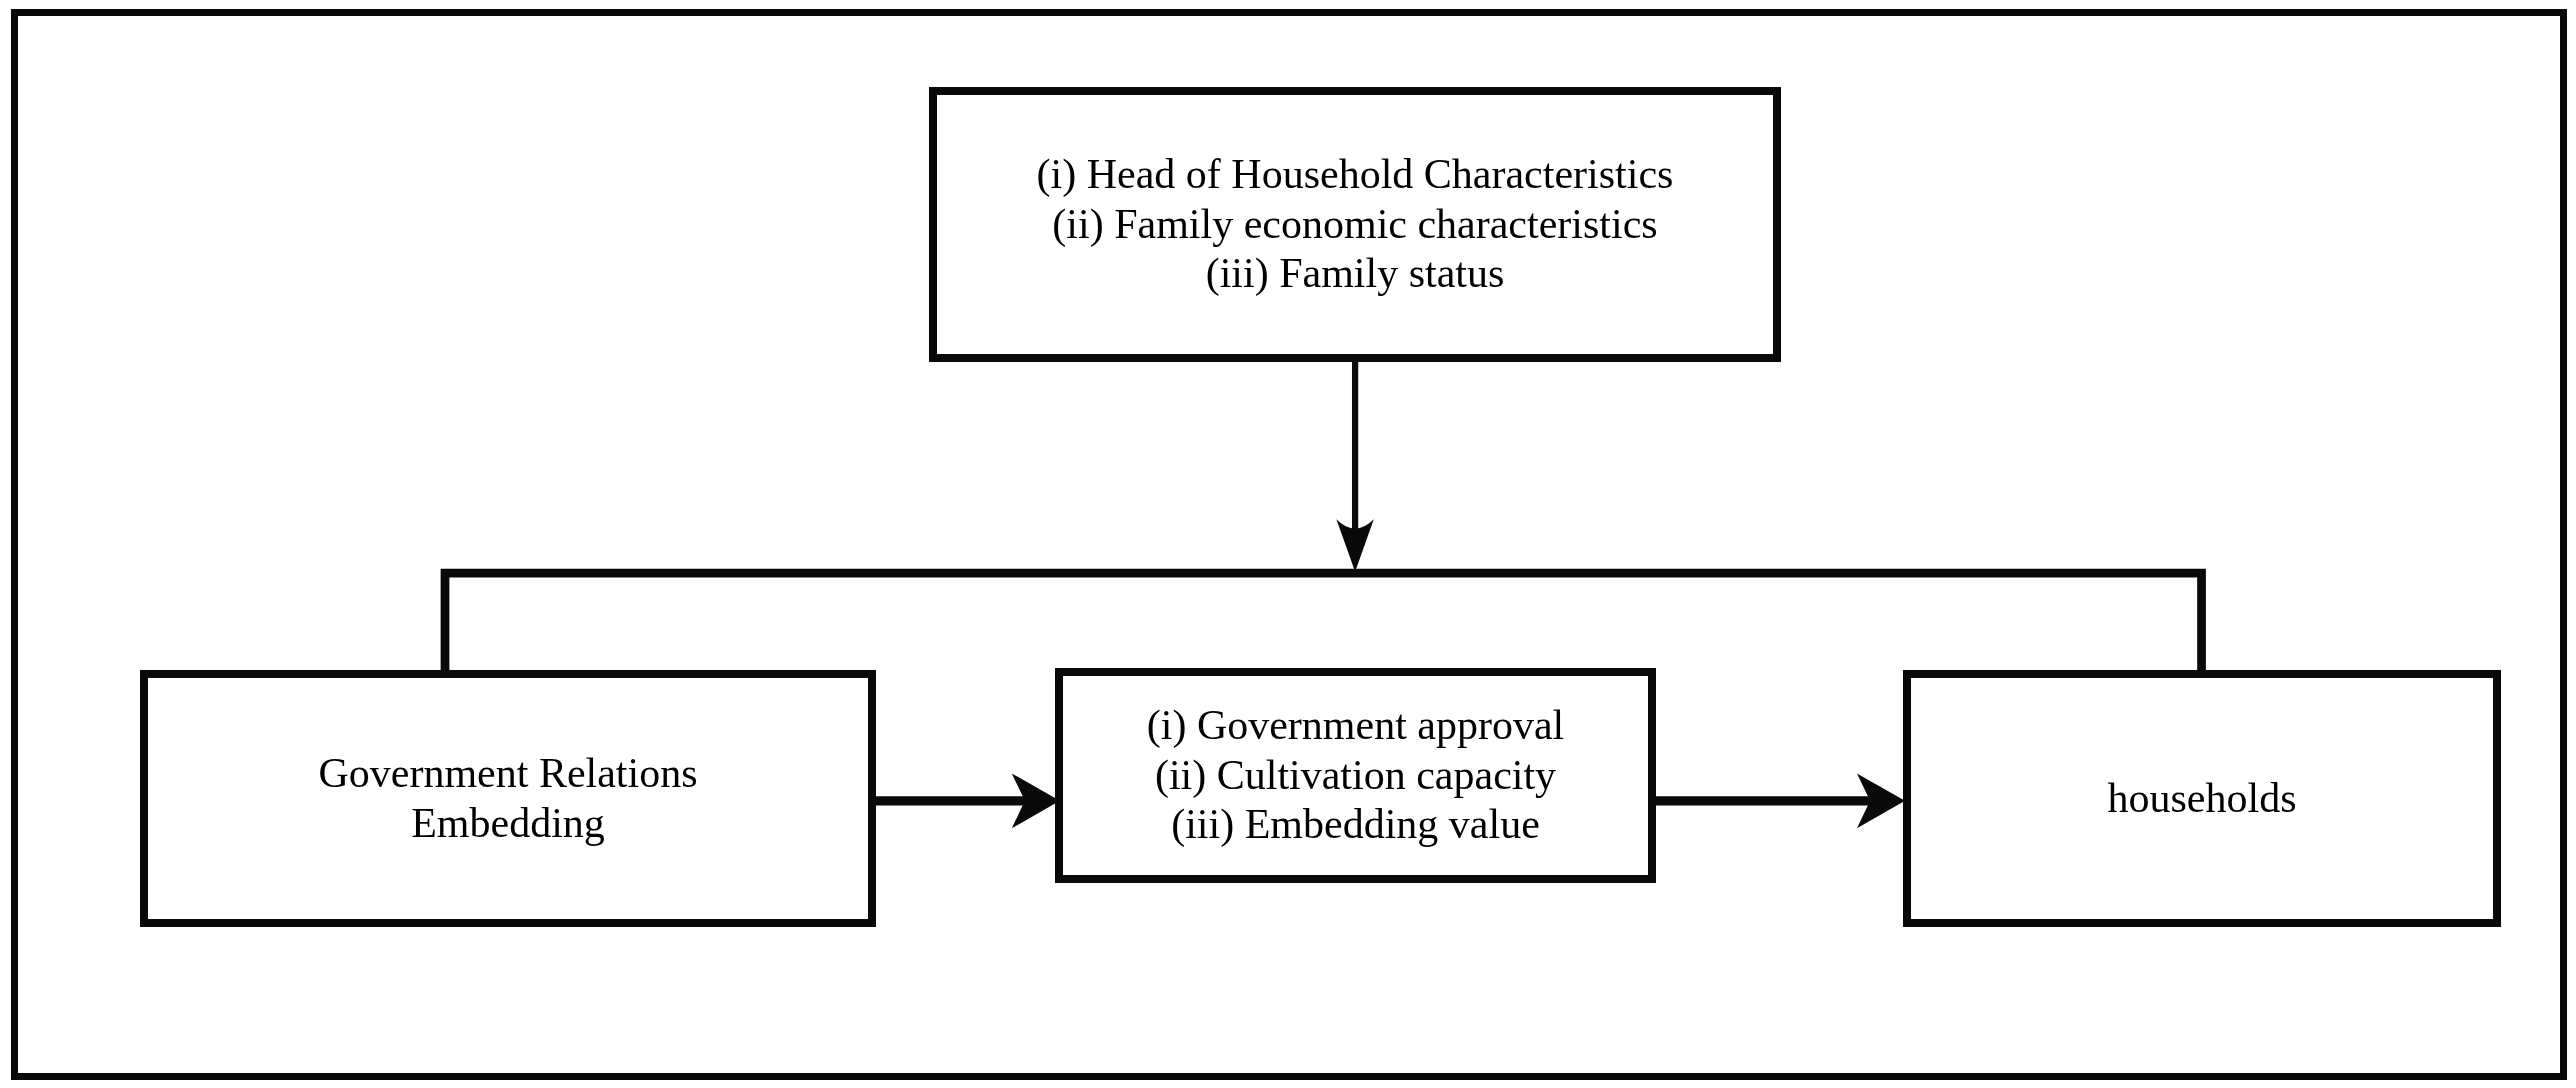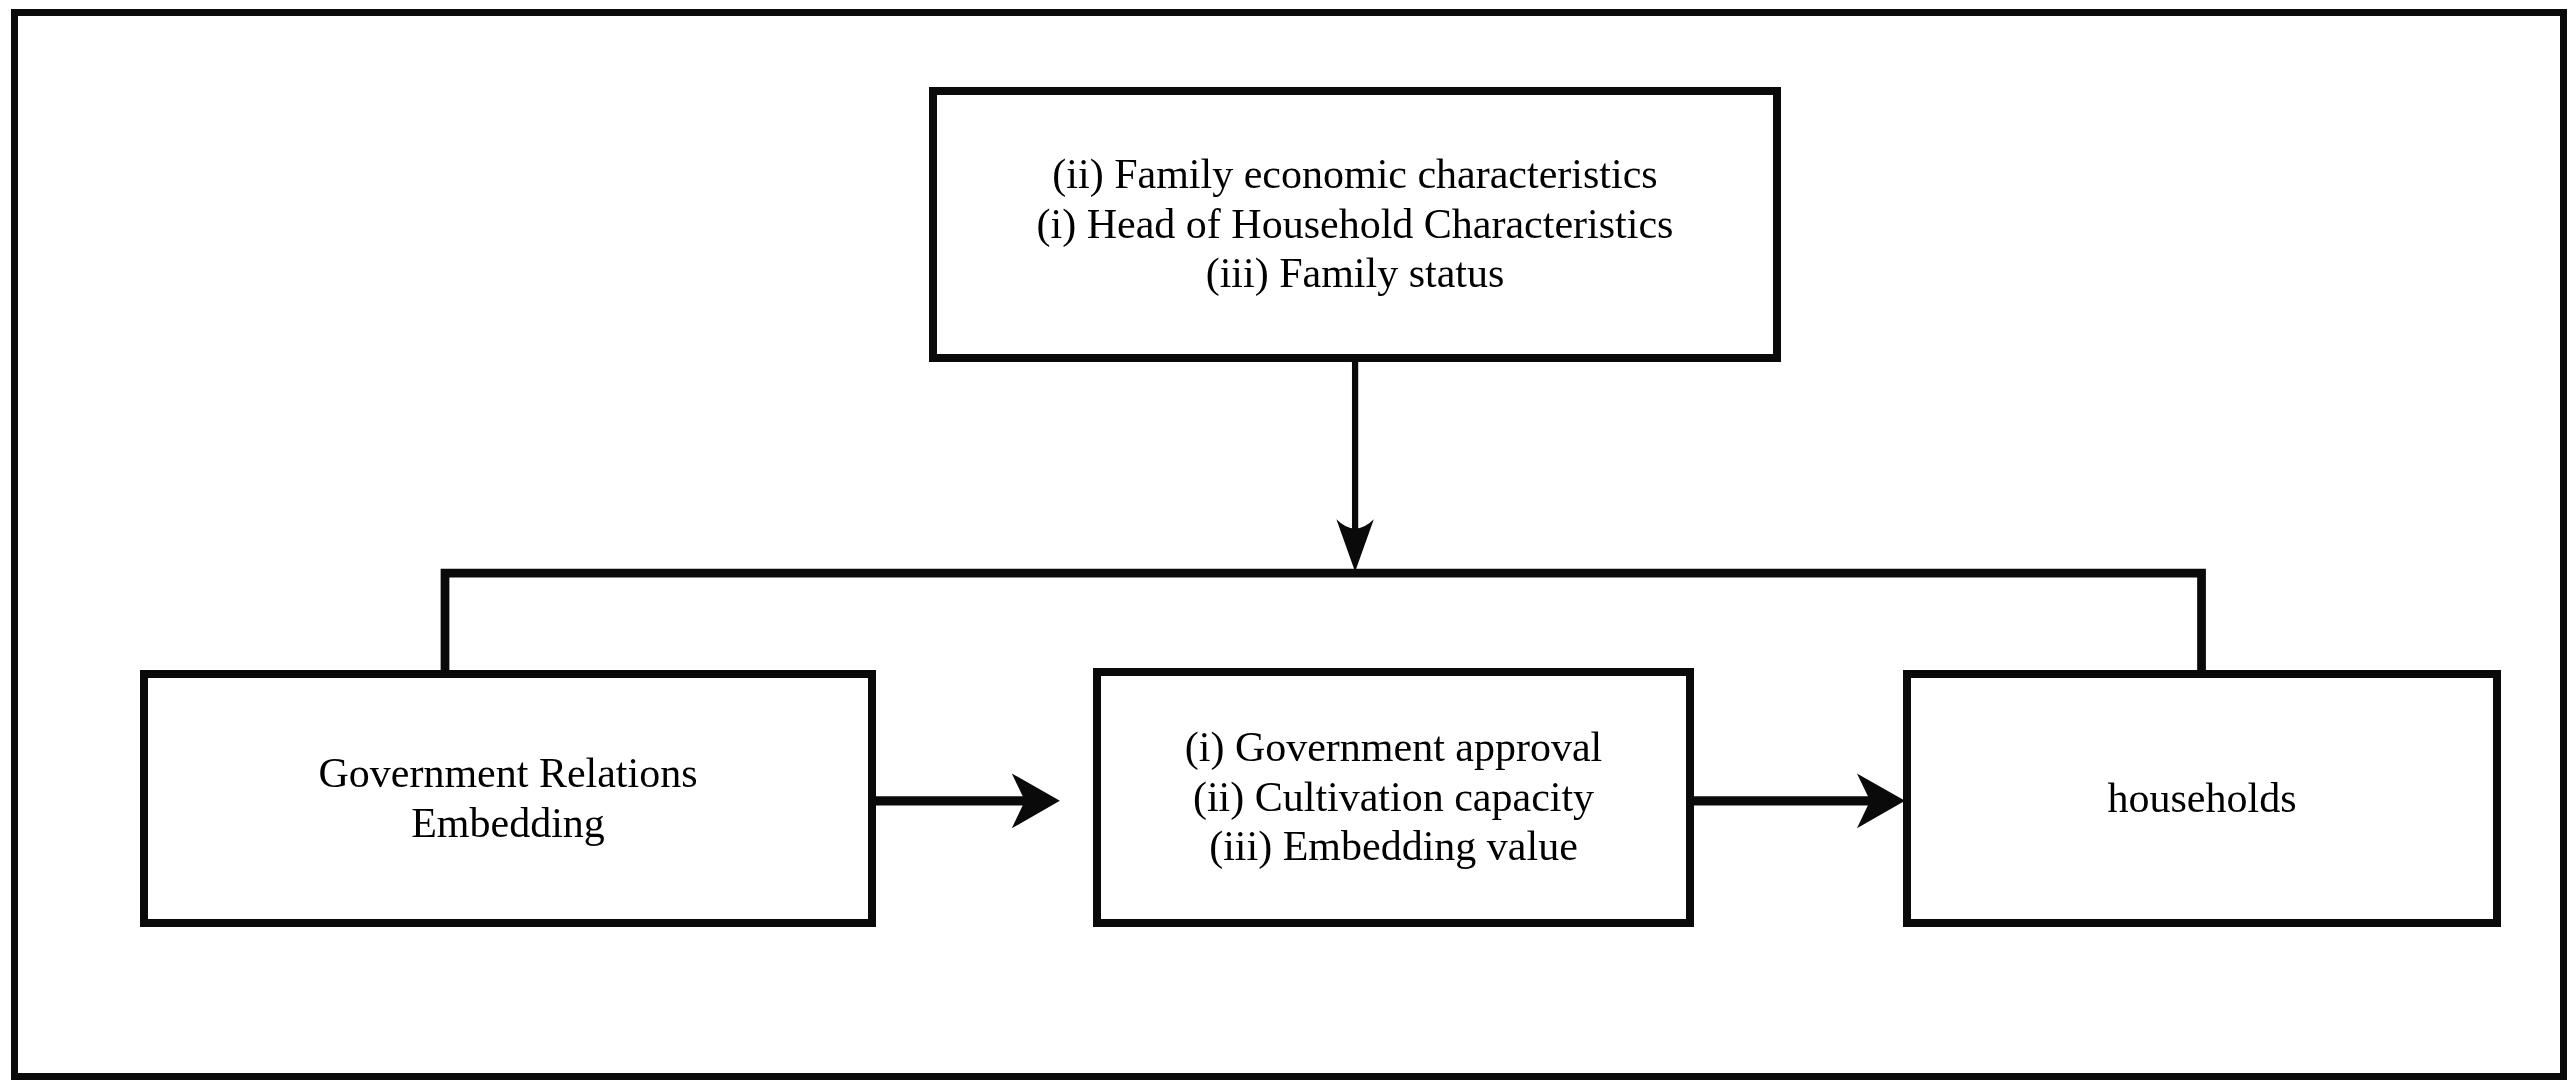--- a/index.html
+++ b/index.html
@@ -58,22 +58,21 @@
   .node-left {
     left: 140px;
     top: 670px;
     width: 736px;
     height: 257px;
   }
   .node-middle {
     left: 1055px;
     top: 668px;
     width: 601px;
-    height: 259px;
-    margin-left: 38px;
+    height: 215px;
   }
   .node-right {
     left: 1903px;
     top: 670px;
     width: 598px;
     height: 257px;
   }
 </style>
 </head>
 <body>
@@ -90,22 +89,22 @@
     <polyline points="712,1080 712,918 3526,918 3526,1080" fill="none" stroke="#0a0a0a" stroke-width="14"></polyline>
 
     <line x1="1198" y1="1283" x2="1642" y2="1283" stroke="#0a0a0a" stroke-width="15"></line>
     <path d="M1697,1283 L1620,1239 L1641,1283 L1620,1327 Z" fill="#0a0a0a"></path>
 
     <line x1="2650" y1="1283" x2="2996" y2="1283" stroke="#0a0a0a" stroke-width="15"></line>
     <path d="M3051,1283 L2974,1239 L2995,1283 L2974,1327 Z" fill="#0a0a0a"></path>
   </svg>
 
   <div class="node node-top">
+    <div class="line">(i) Head of Household Characteristics</div>
     <div class="line">(ii) Family economic characteristics</div>
-    <div class="line">(i) Head of Household Characteristics</div>
     <div class="line">(iii) Family status</div>
   </div>
 
   <div class="node node-left">
     <div class="line">Government Relations</div>
     <div class="line">Embedding</div>
   </div>
 
   <div class="node node-middle">
     <div class="line">(i) Government approval</div>

